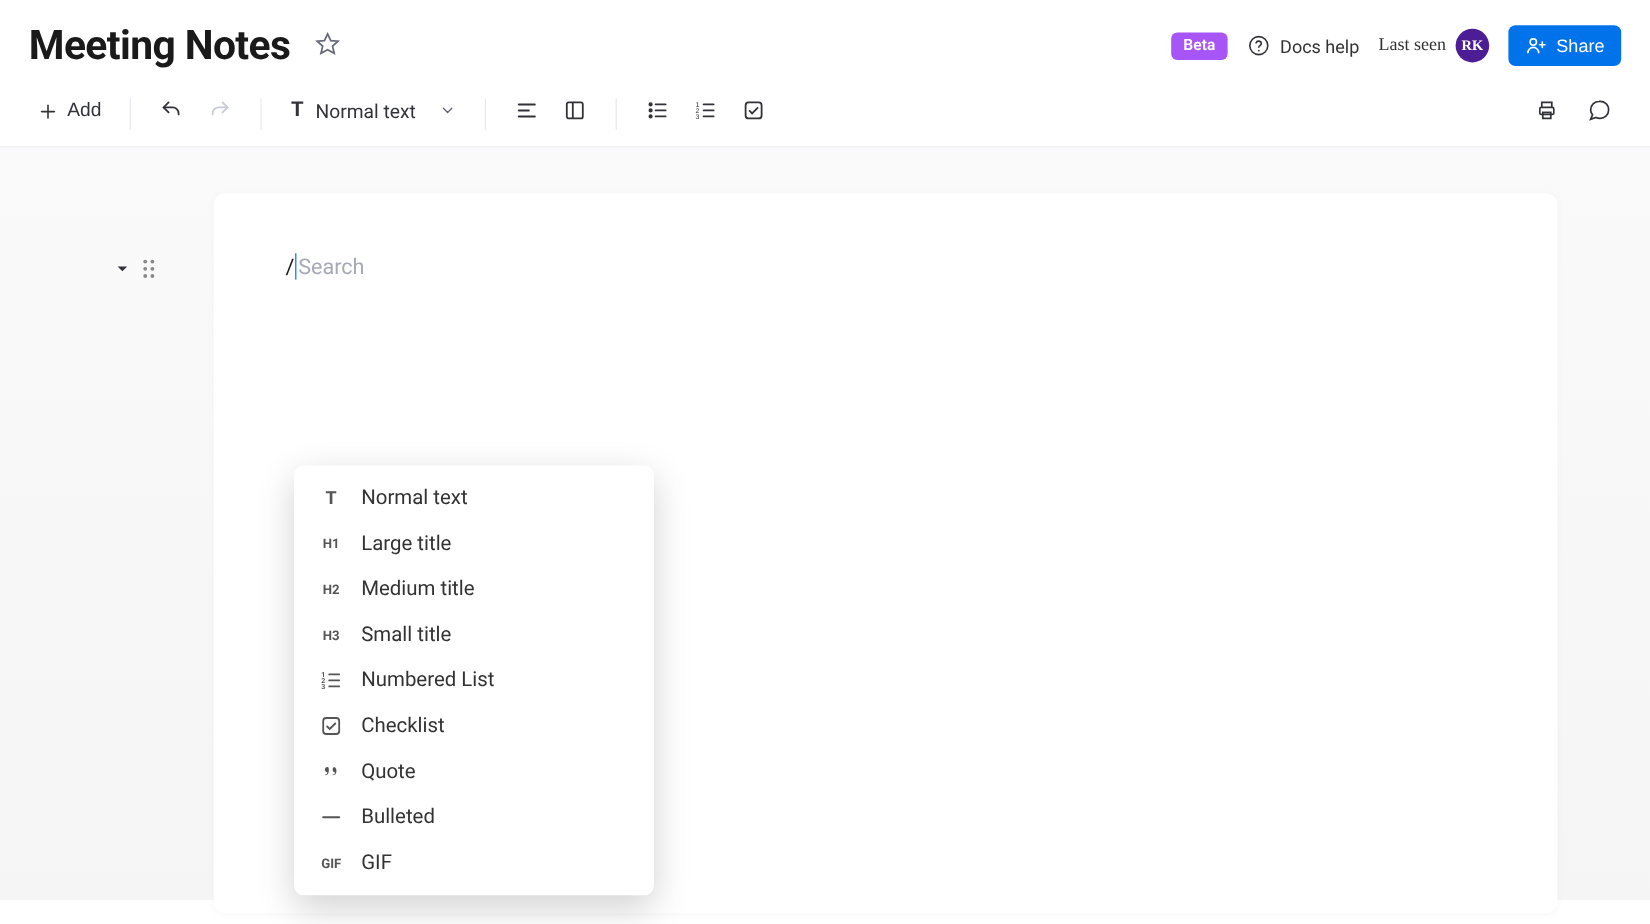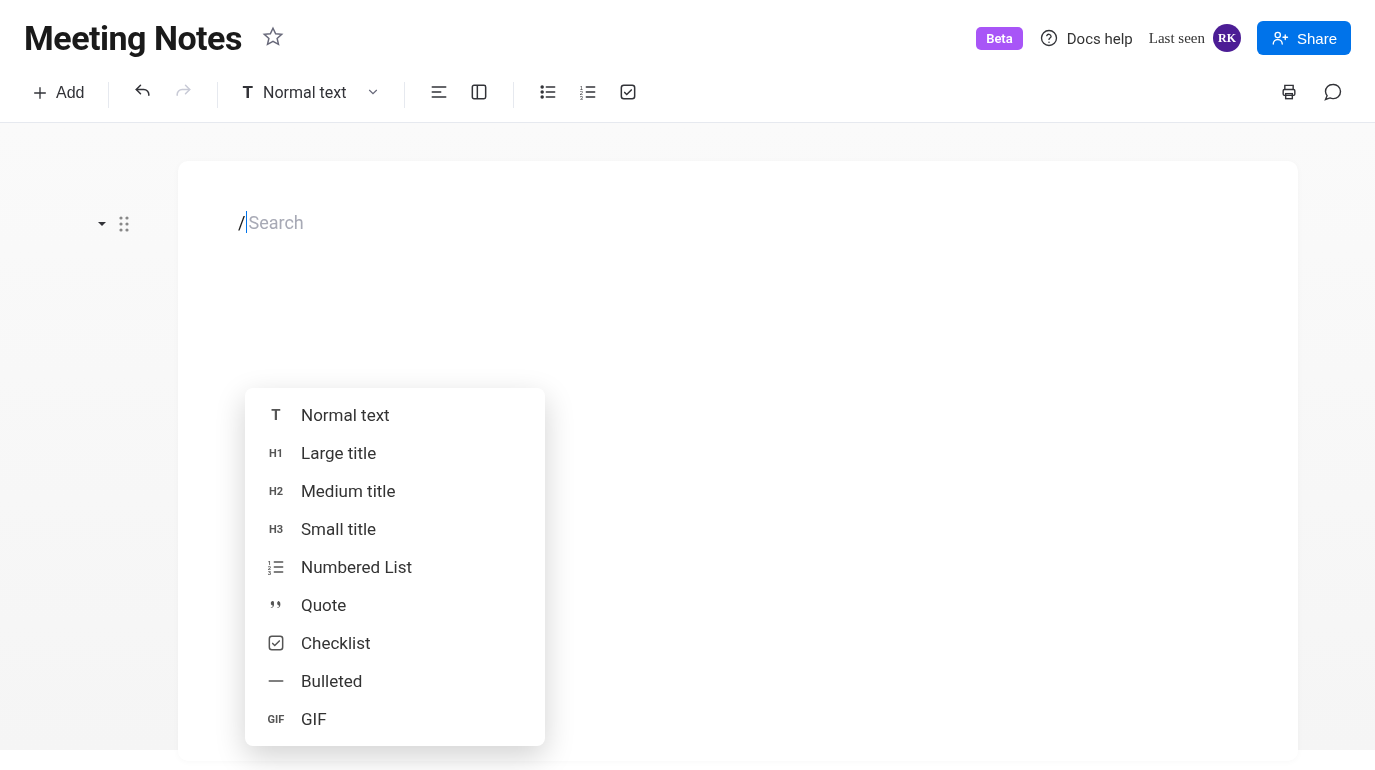--- a/index.html
+++ b/index.html
@@ -370,37 +370,37 @@
               <text x="2" y="9" font-size="7" fill="#555" stroke="none">1</text>
               <text x="2" y="15" font-size="7" fill="#555" stroke="none">2</text>
               <text x="2" y="21" font-size="7" fill="#555" stroke="none">3</text>
               <path d="M10 6h10M10 12h10M10 18h10"></path>
             </svg>
           </div>
           <span>Numbered List</span>
         </div>
         <div class="menu-item">
           <div class="menu-icon">
-            <svg width="18" height="18" viewBox="0 0 24 24" fill="#555">
-              <path d="M7 7c-2 0-3 1.5-3 3.5S5 14 7 14c0 2-1 3-3 3v1c3 0 5-2 5-6S9 7 7 7zm10 0c-2 0-3 1.5-3 3.5S15 14 17 14c0 2-1 3-3 3v1c3 0 5-2 5-6s-2-5-4-5z" transform="scale(0.85) translate(2 1)"></path>
-            </svg>
-          </div>
-          <span>Quote</span>
-        </div>
-        <div class="menu-item">
-          <div class="menu-icon">
             <svg width="20" height="20" viewBox="0 0 24 24" fill="none" stroke="#555" stroke-width="1.8">
               <rect x="4" y="4" width="16" height="16" rx="3"></rect>
               <path d="M8 12.5l2.5 2.5L16 9.5" stroke-linecap="round"></path>
             </svg>
           </div>
           <span>Checklist</span>
         </div>
         <div class="menu-item">
           <div class="menu-icon">
+            <svg width="18" height="18" viewBox="0 0 24 24" fill="#555">
+              <path d="M7 7c-2 0-3 1.5-3 3.5S5 14 7 14c0 2-1 3-3 3v1c3 0 5-2 5-6S9 7 7 7zm10 0c-2 0-3 1.5-3 3.5S15 14 17 14c0 2-1 3-3 3v1c3 0 5-2 5-6s-2-5-4-5z" transform="scale(0.85) translate(2 1)"></path>
+            </svg>
+          </div>
+          <span>Quote</span>
+        </div>
+        <div class="menu-item">
+          <div class="menu-icon">
             <svg width="20" height="20" viewBox="0 0 24 24" stroke="#555" stroke-width="2" stroke-linecap="round">
               <path d="M4 12h16"></path>
             </svg>
           </div>
           <span>Bulleted</span>
         </div>
         <div class="menu-item">
           <div class="menu-icon small-text">GIF</div>
           <span>GIF</span>
         </div>

